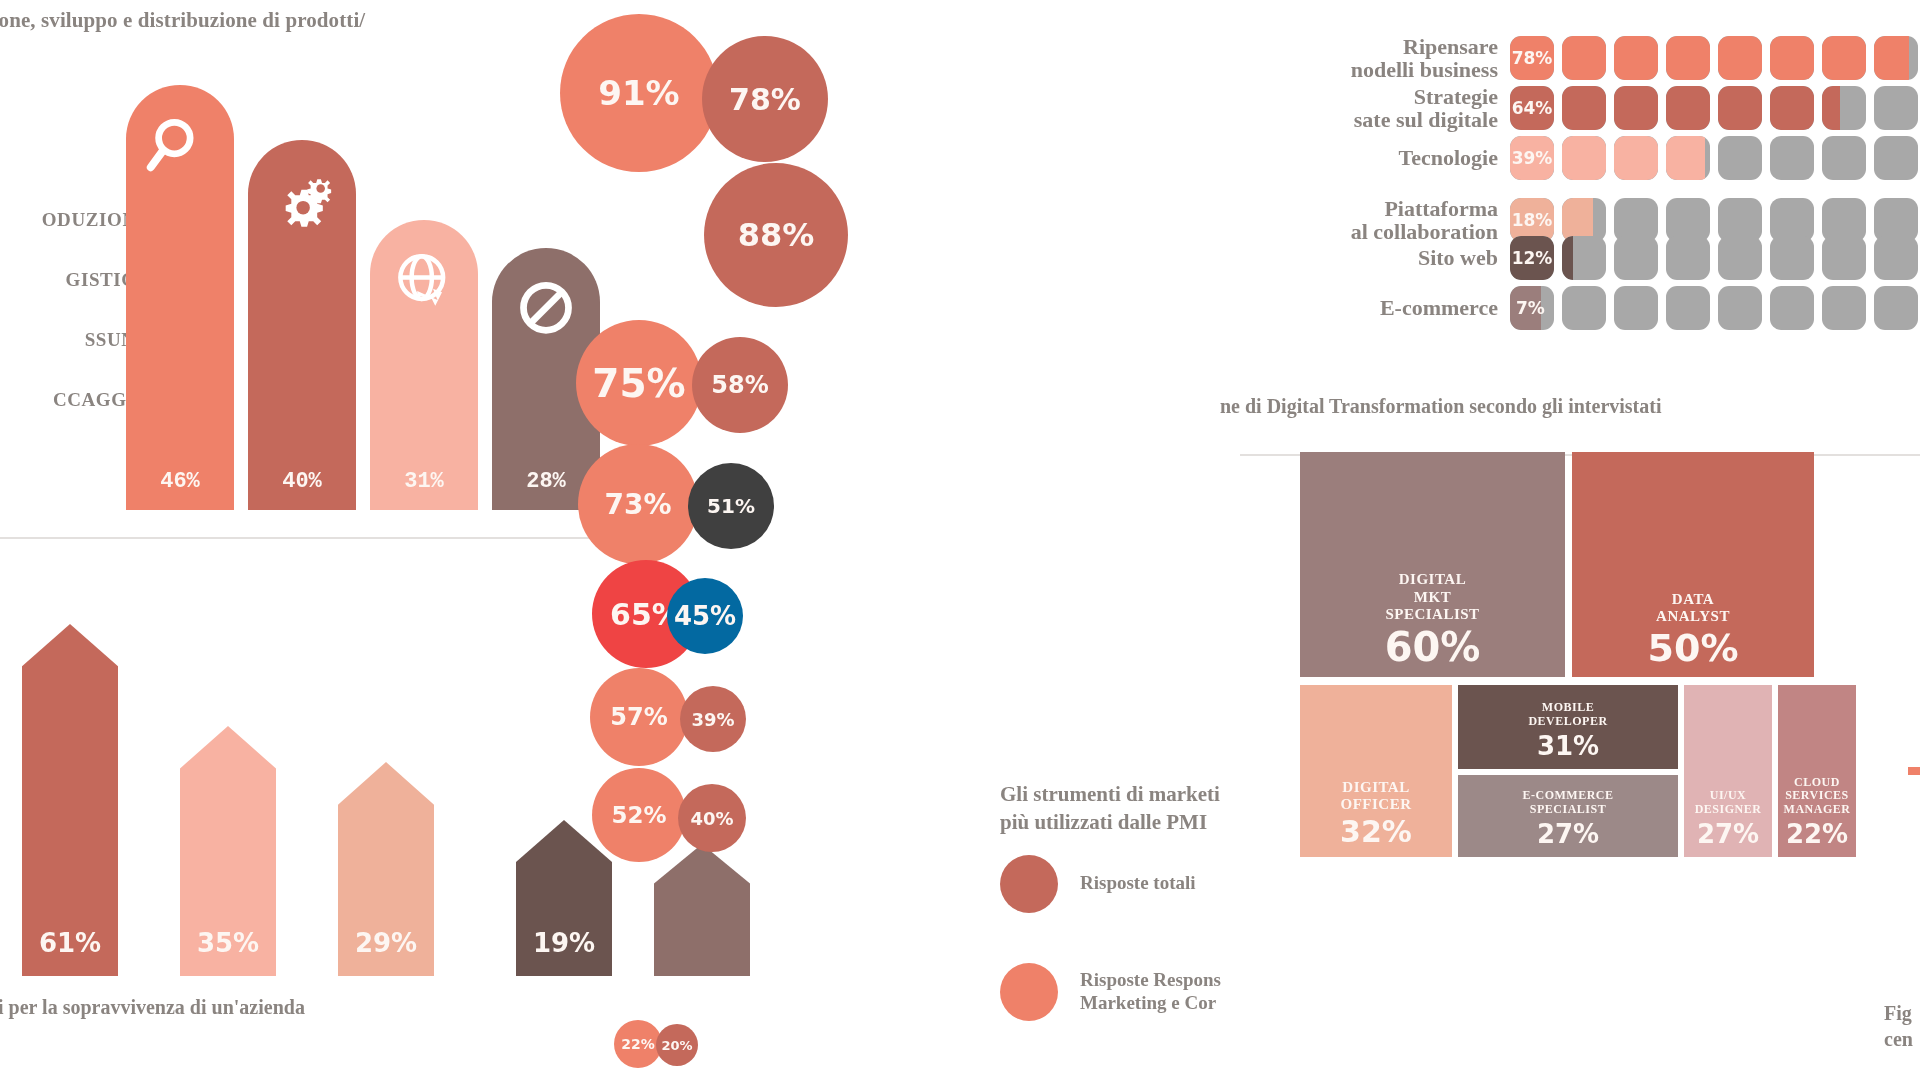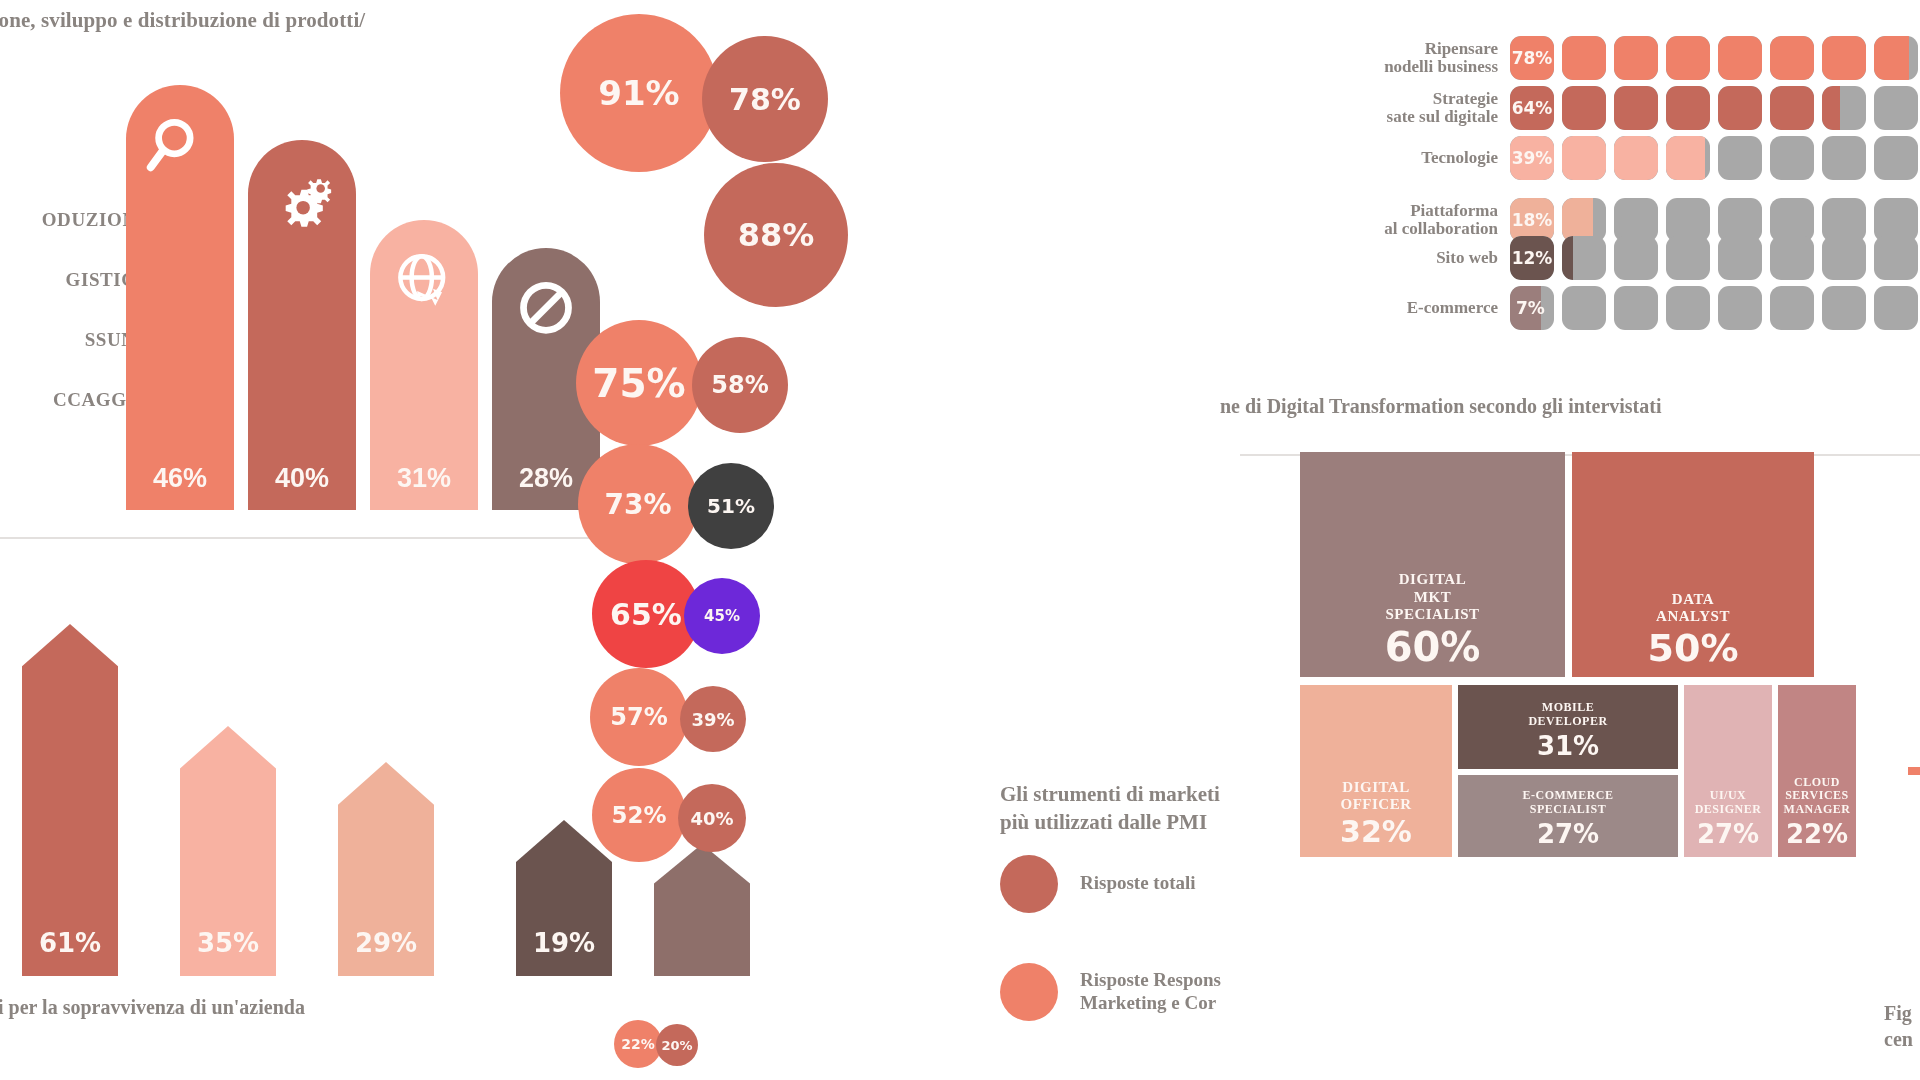--- a/index.html
+++ b/index.html
@@ -22,22 +22,22 @@
   #panelA .cats { position:absolute; left:-140px; top:130px; width:290px; }
   #panelA .cats div {
     height:60px; line-height:60px; text-align:right;
     font-size:19px; letter-spacing:.6px; color:#8a8480;
     font-family:"Liberation Serif", serif; font-weight:700;
   }
   #panelA .barsarea { position:absolute; left:126px; top:85px; width:520px; height:425px; }
   .rbar { position:absolute; bottom:0; width:108px; border-radius:54px 54px 0 0;
           display:flex; flex-direction:column; justify-content:space-between; align-items:center; }
   .rbar .ic { margin-top:26px; width:72px; height:72px; }
-  .rbar .pv { color:#fdf6f2; font-size:27px; font-weight:700; margin-bottom:16px;
-              font-family:Liberation Sans, sans-serif; }
+  .rbar .pv { color:#fdf6f2; font-size:22px; font-weight:700; margin-bottom:16px;
+              font-family:Liberation Mono, monospace; }
   #panelA .rule { position:absolute; left:-200px; top:537px; width:848px; height:2px; background:#e3e0de; }
 
   
   #panelB { position:absolute; left:0; top:548px; width:660px; height:532px; }
   #panelB .arrowsarea { position:absolute; left:0; top:28px; width:660px; height:400px; }
   .pent { position:absolute; bottom:0; width:96px; }
   .pent .pv { position:absolute; left:0; right:0; bottom:18px; text-align:center;
               color:#fdf6f2; font-size:26px; font-weight:700; font-family:"DejaVu Sans", sans-serif; }
   .pent .lab {
     position:absolute; bottom:8px; left:-34px; width:180px;
@@ -59,21 +59,21 @@
   #panelD { position:absolute; left:1000px; top:780px; width:330px; height:300px; }
   #panelD .ltitle { font-size:21px; line-height:1.35; white-space:nowrap; }
   #panelD .lrow { display:flex; align-items:center; gap:22px; margin-top:6px; }
   #panelD .ldot { width:58px; height:58px; border-radius:50%; flex:0 0 auto; }
   #panelD .ltxt { font-size:19px; line-height:1.2; white-space:nowrap; }
 
   
   #panelE { position:absolute; left:1290px; top:20px; width:660px; height:330px; }
   .wrow { position:absolute; left:0; height:44px; display:flex; align-items:center; }
   .wlabel { width:220px; text-align:right; padding-right:12px;
-            font-size:17px; line-height:1.05; color:#8a8480;
+            font-size:22px; line-height:1.05; color:#8a8480;
             font-family:"Liberation Serif", serif; font-weight:700; white-space:nowrap; }
   .wcells { display:flex; gap:8px; }
   .wcell { width:44px; height:44px; border-radius:11px; background:#a8a8a8; position:relative; overflow:hidden; }
   .wcell .fill { position:absolute; left:0; top:0; bottom:0; border-radius:11px 0 0 11px; }
   .wcell.full .fill { border-radius:11px; }
   .wcell .vv { position:absolute; left:0; top:0; right:0; bottom:0;
                display:flex; align-items:center; justify-content:center;
                color:#fdf6f2; font-size:17px; font-weight:700; font-family:"DejaVu Sans", sans-serif; }
 
   
@@ -205,21 +205,21 @@
 
     <div class="bub" style="left:152px; top:163px; width:144px; height:144px; background:#c4695b; font-size:32px;">88%</div>
 
     <div class="bub" style="left:24px; top:320px; width:126px; height:126px; background:#ef8169; font-size:39px;">75%</div>
     <div class="bub" style="left:140px; top:337px; width:96px; height:96px; background:#c4695b; font-size:24px;">58%</div>
 
     <div class="bub" style="left:26px; top:444px; width:120px; height:120px; background:#ef8169; font-size:28px;">73%</div>
     <div class="bub" style="left:136px; top:463px; width:86px; height:86px; background:#404040; font-size:20px;">51%</div>
 
     <div class="bub" style="left:40px; top:560px; width:108px; height:108px; background:#ef4444; font-size:30px;">65%</div>
-    <div class="bub" style="left:132px; top:578px; width:76px; height:76px; background:#6d28d9; font-size:15px;">45%</div>
+    <div class="bub" style="left:115px; top:578px; width:76px; height:76px; background:#0369a1; font-size:26px;">45%</div>
 
     <div class="bub" style="left:38px; top:668px; width:98px; height:98px; background:#ef8169; font-size:24px;">57%</div>
     <div class="bub" style="left:128px; top:686px; width:66px; height:66px; background:#c4695b; font-size:18px;">39%</div>
 
     <div class="bub" style="left:40px; top:768px; width:94px; height:94px; background:#ef8169; font-size:23px;">52%</div>
     <div class="bub" style="left:126px; top:784px; width:68px; height:68px; background:#c4695b; font-size:18px;">40%</div>
 
     <div class="bub" style="left:62px; top:1020px; width:48px; height:48px; background:#ef8169; font-size:14px;">22%</div>
     <div class="bub" style="left:104px; top:1024px; width:42px; height:42px; background:#c4695b; font-size:13px;">20%</div>
   </section>

